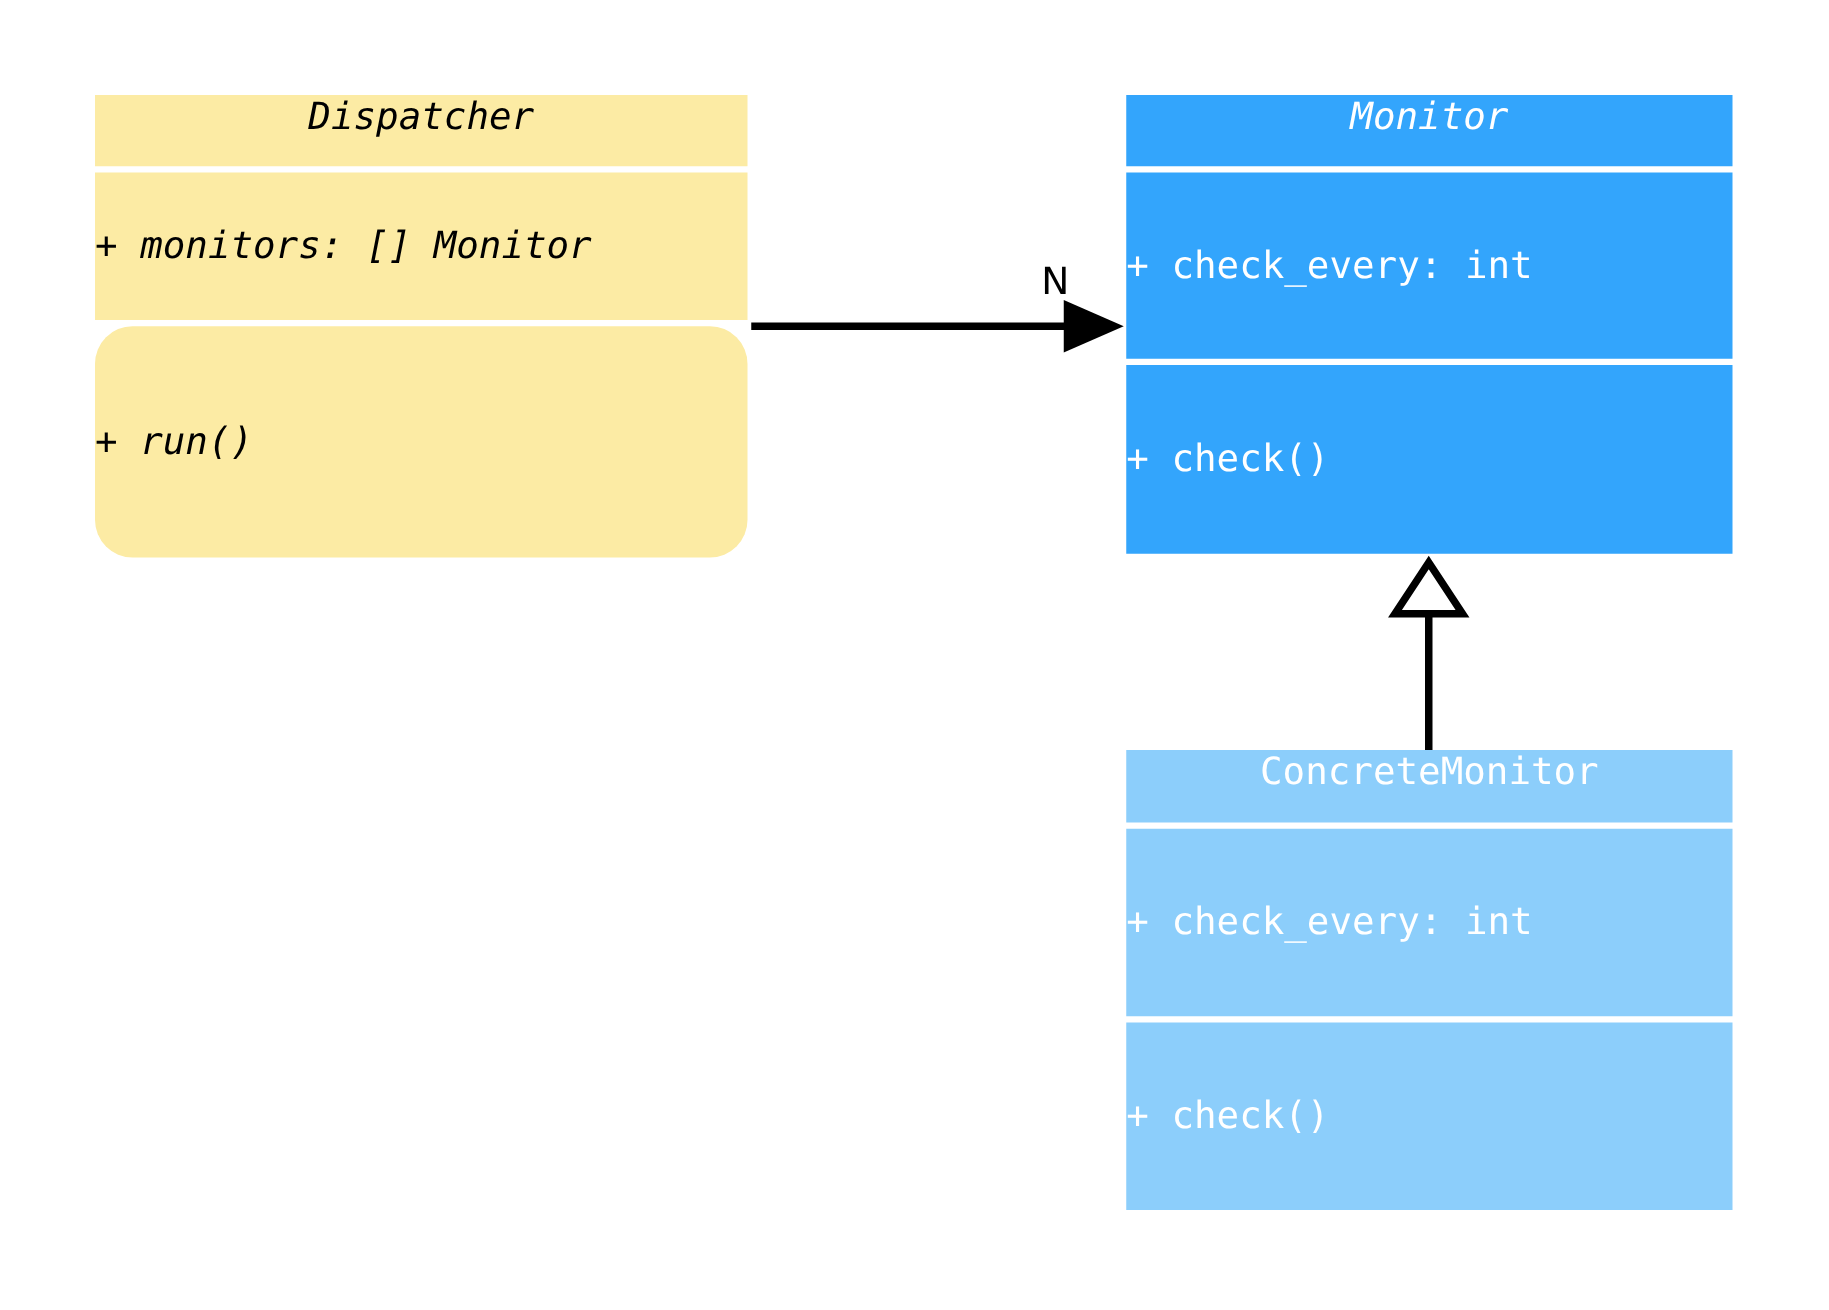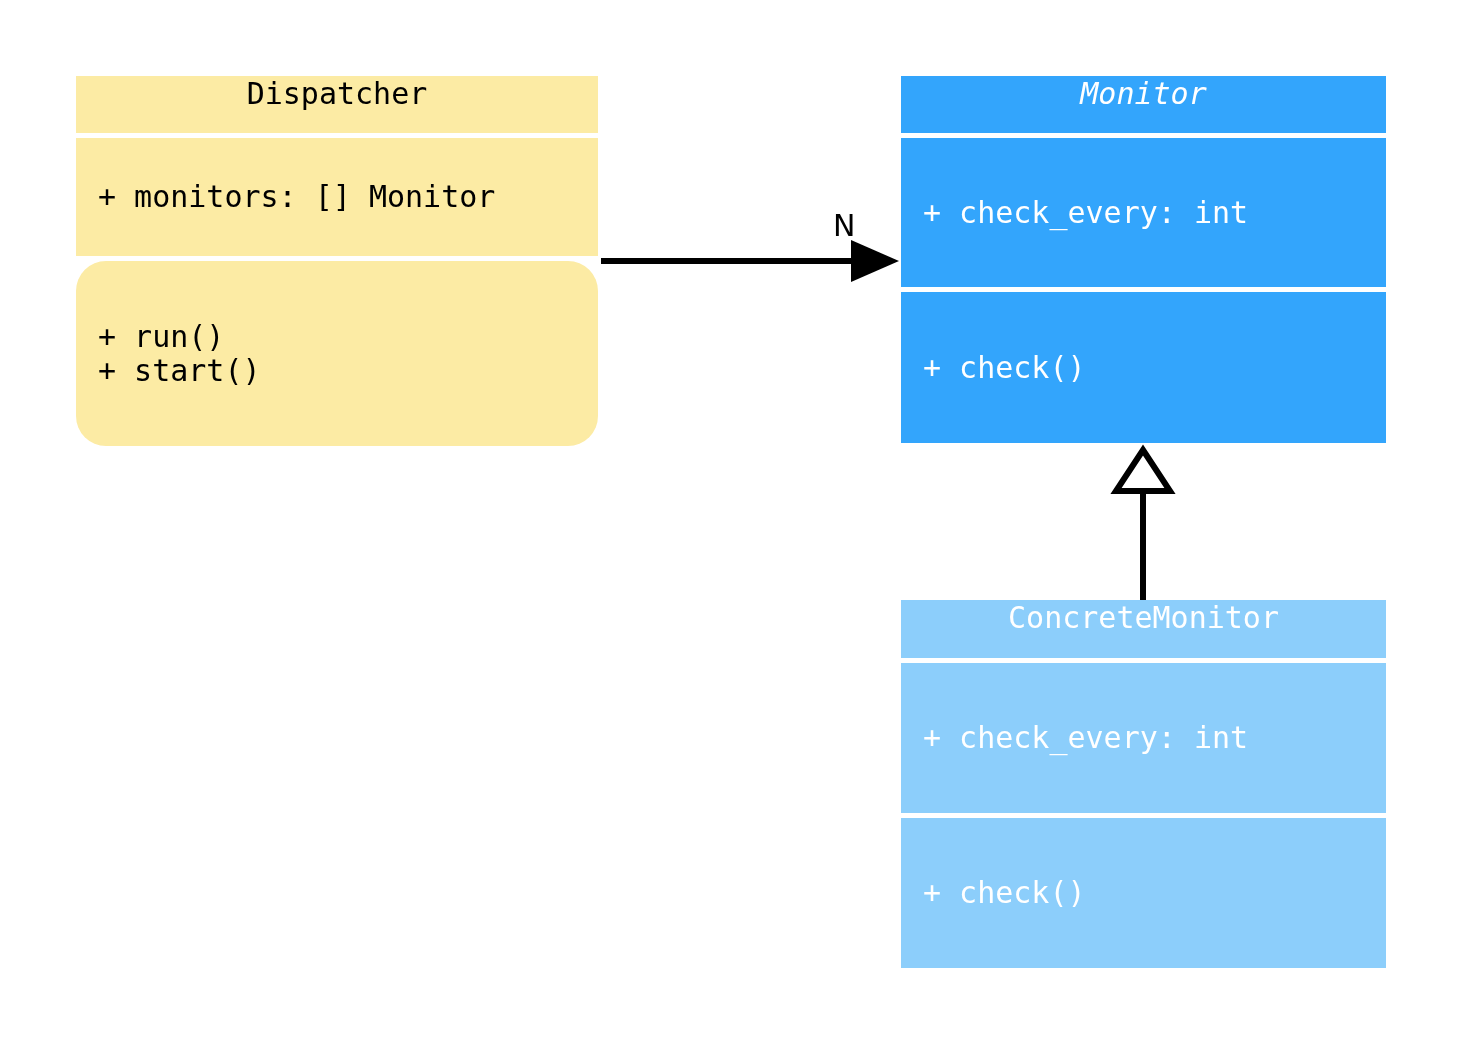--- a/index.html
+++ b/index.html
@@ -41,30 +41,29 @@
     white-space: nowrap;
   }
   .class-title.abstract {
     font-style: italic;
   }
 
   .member-list {
     display: flex;
     flex-direction: column;
     justify-content: center;
-    padding-left: 22px;
     font-size: 30px;
     line-height: 1.12;
   }
   .member-line {
     white-space: pre;
   }
 
   
-  .theme-dispatcher .compartment { background: #fceba4; }
+  .theme-dispatcher .compartment { background: #fceba4; font-style: italic; }
   .theme-dispatcher .class-title,
   .theme-dispatcher .member-line { color: #000000; }
 
   .theme-monitor .compartment { background: #33a5fc; }
   .theme-monitor .class-title,
   .theme-monitor .member-line { color: #ffffff; }
 
   .theme-concrete .compartment { background: #8ccefb; }
   .theme-concrete .class-title,
   .theme-concrete .member-line { color: #ffffff; }
@@ -123,21 +122,20 @@
 
   <div class="uml-class theme-dispatcher" id="class-dispatcher">
     <div class="compartment c-title">
       <div class="class-title">Dispatcher</div>
     </div>
     <div class="compartment c-attrs member-list">
       <div class="member-line">+ monitors: [] Monitor</div>
     </div>
     <div class="compartment c-ops member-list">
       <div class="member-line">+ run()</div>
-      <div class="member-line">+ start()</div>
     </div>
   </div>
 
   <div class="uml-class theme-monitor" id="class-monitor">
     <div class="compartment c-title">
       <div class="class-title abstract">Monitor</div>
     </div>
     <div class="compartment c-attrs member-list">
       <div class="member-line">+ check_every: int</div>
     </div>

